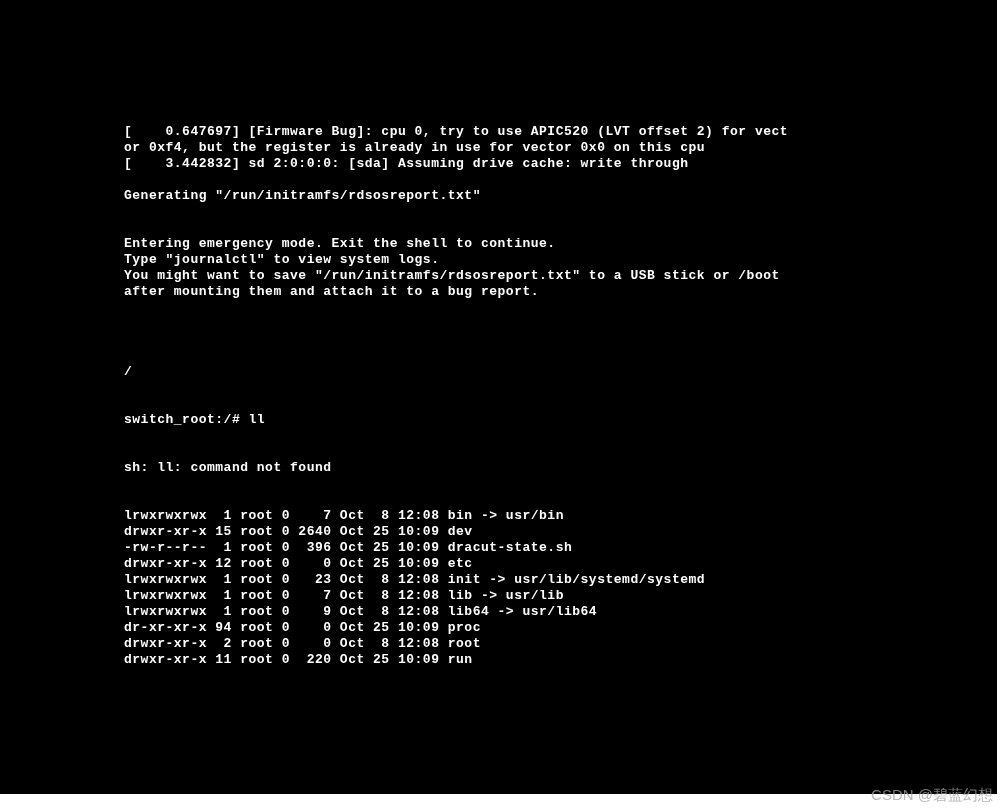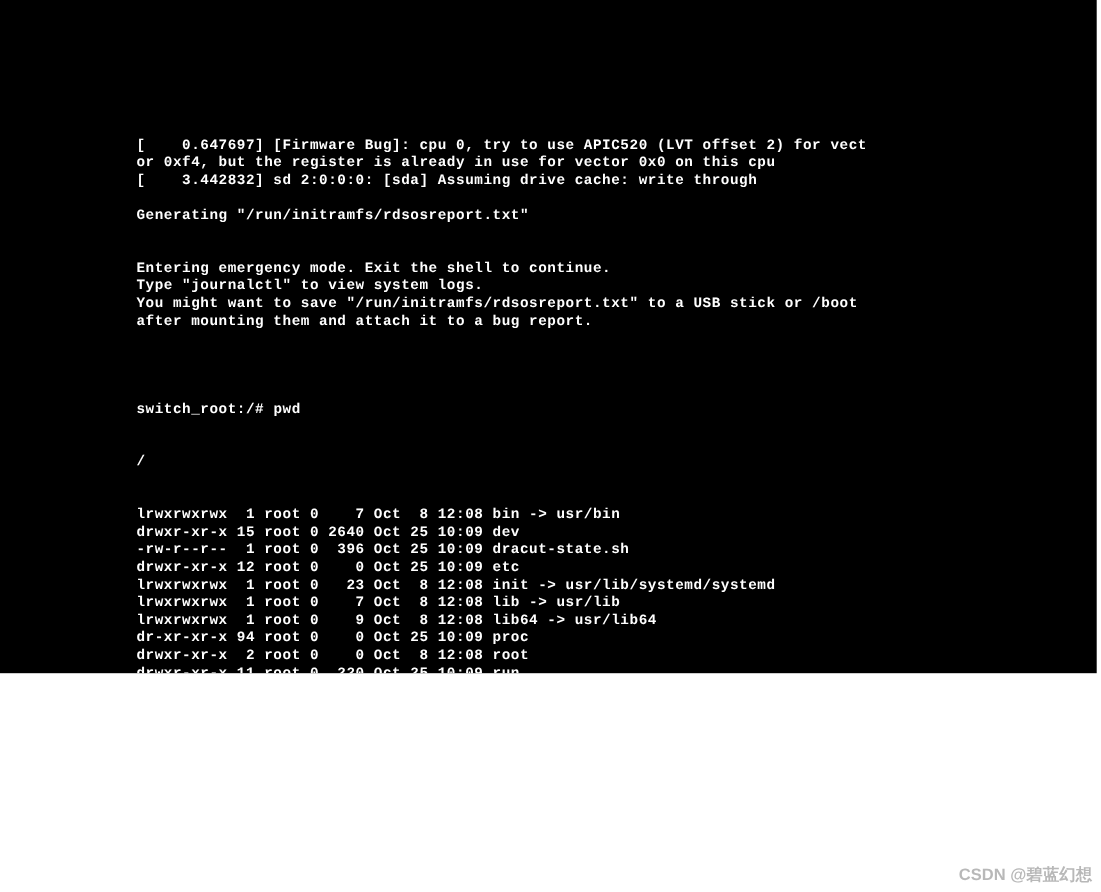--- a/index.html
+++ b/index.html
@@ -7,45 +7,46 @@
       background: #ffffff;
       width: 1001px;
       height: 811px;
       position: relative;
       font-family: "Courier New", monospace;
     }
     .terminal {
       background: #000000;
       color: #ffffff;
       width: 997px;
-      height: 612px;
+      height: 794px;
       padding: 92px 24px 24px 124px;
       font-size: 13px;
       line-height: 16px;
       white-space: pre;
       letter-spacing: 0.5px;
       font-weight: bold;
       overflow: hidden;
     }
     .line { display: block; min-height: 16px; }
     .watermark {
       position: absolute;
       right: 8px;
       bottom: 6px;
       color: rgba(160, 160, 160, 0.75);
       font-family: Arial, "Microsoft YaHei", sans-serif;
       font-size: 15px;
-      font-weight: bold;
+      font-weight: normal;
       letter-spacing: 0;
     }
   </style>
 </head>
 <body>
 
 <div class="terminal">
   <div id="boot-block"><span class="line">[    0.647697] [Firmware Bug]: cpu 0, try to use APIC520 (LVT offset 2) for vect</span><span class="line">or 0xf4, but the register is already in use for vector 0x0 on this cpu</span><span class="line">[    3.442832] sd 2:0:0:0: [sda] Assuming drive cache: write through</span><span class="line"></span><span class="line">Generating "/run/initramfs/rdsosreport.txt"</span><span class="line"></span><span class="line"></span><span class="line">Entering emergency mode. Exit the shell to continue.</span><span class="line">Type "journalctl" to view system logs.</span><span class="line">You might want to save "/run/initramfs/rdsosreport.txt" to a USB stick or /boot</span><span class="line">after mounting them and attach it to a bug report.</span><span class="line"></span><span class="line"></span></div>
-  <span class="line"><span>switch_root:/# </span><span>pwd</span></span>
   <span class="line">/</span>
+  <span class="line"><span>switch_root:/# </span><span>ll</span></span>
+  <span class="line">sh: ll: command not found</span>
   <div id="ls-block"><span class="line">lrwxrwxrwx  1 root 0    7 Oct  8 12:08 bin -&gt; usr/bin</span><span class="line">drwxr-xr-x 15 root 0 2640 Oct 25 10:09 dev</span><span class="line">-rw-r--r--  1 root 0  396 Oct 25 10:09 dracut-state.sh</span><span class="line">drwxr-xr-x 12 root 0    0 Oct 25 10:09 etc</span><span class="line">lrwxrwxrwx  1 root 0   23 Oct  8 12:08 init -&gt; usr/lib/systemd/systemd</span><span class="line">lrwxrwxrwx  1 root 0    7 Oct  8 12:08 lib -&gt; usr/lib</span><span class="line">lrwxrwxrwx  1 root 0    9 Oct  8 12:08 lib64 -&gt; usr/lib64</span><span class="line">dr-xr-xr-x 94 root 0    0 Oct 25 10:09 proc</span><span class="line">drwxr-xr-x  2 root 0    0 Oct  8 12:08 root</span><span class="line">drwxr-xr-x 11 root 0  220 Oct 25 10:09 run</span></div>
   
 </div>
 
 <div class="watermark">CSDN @碧蓝幻想</div>
 
 </body></html>

